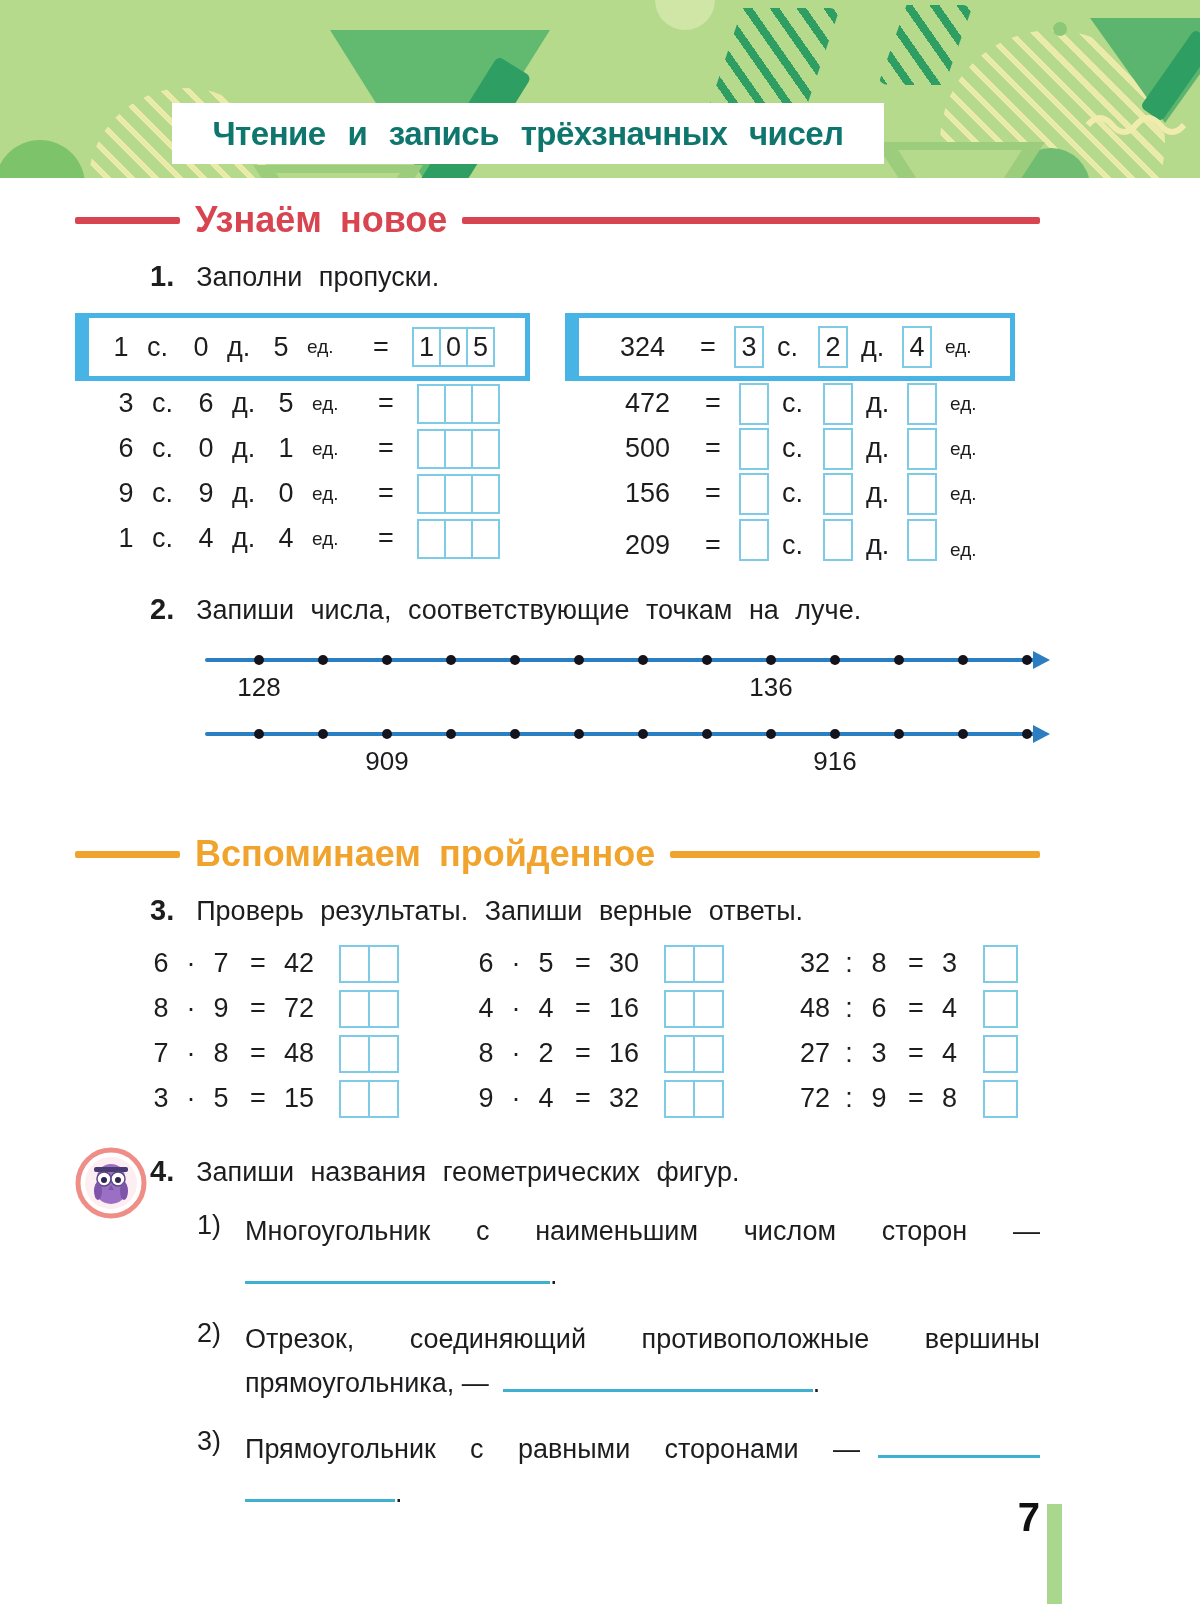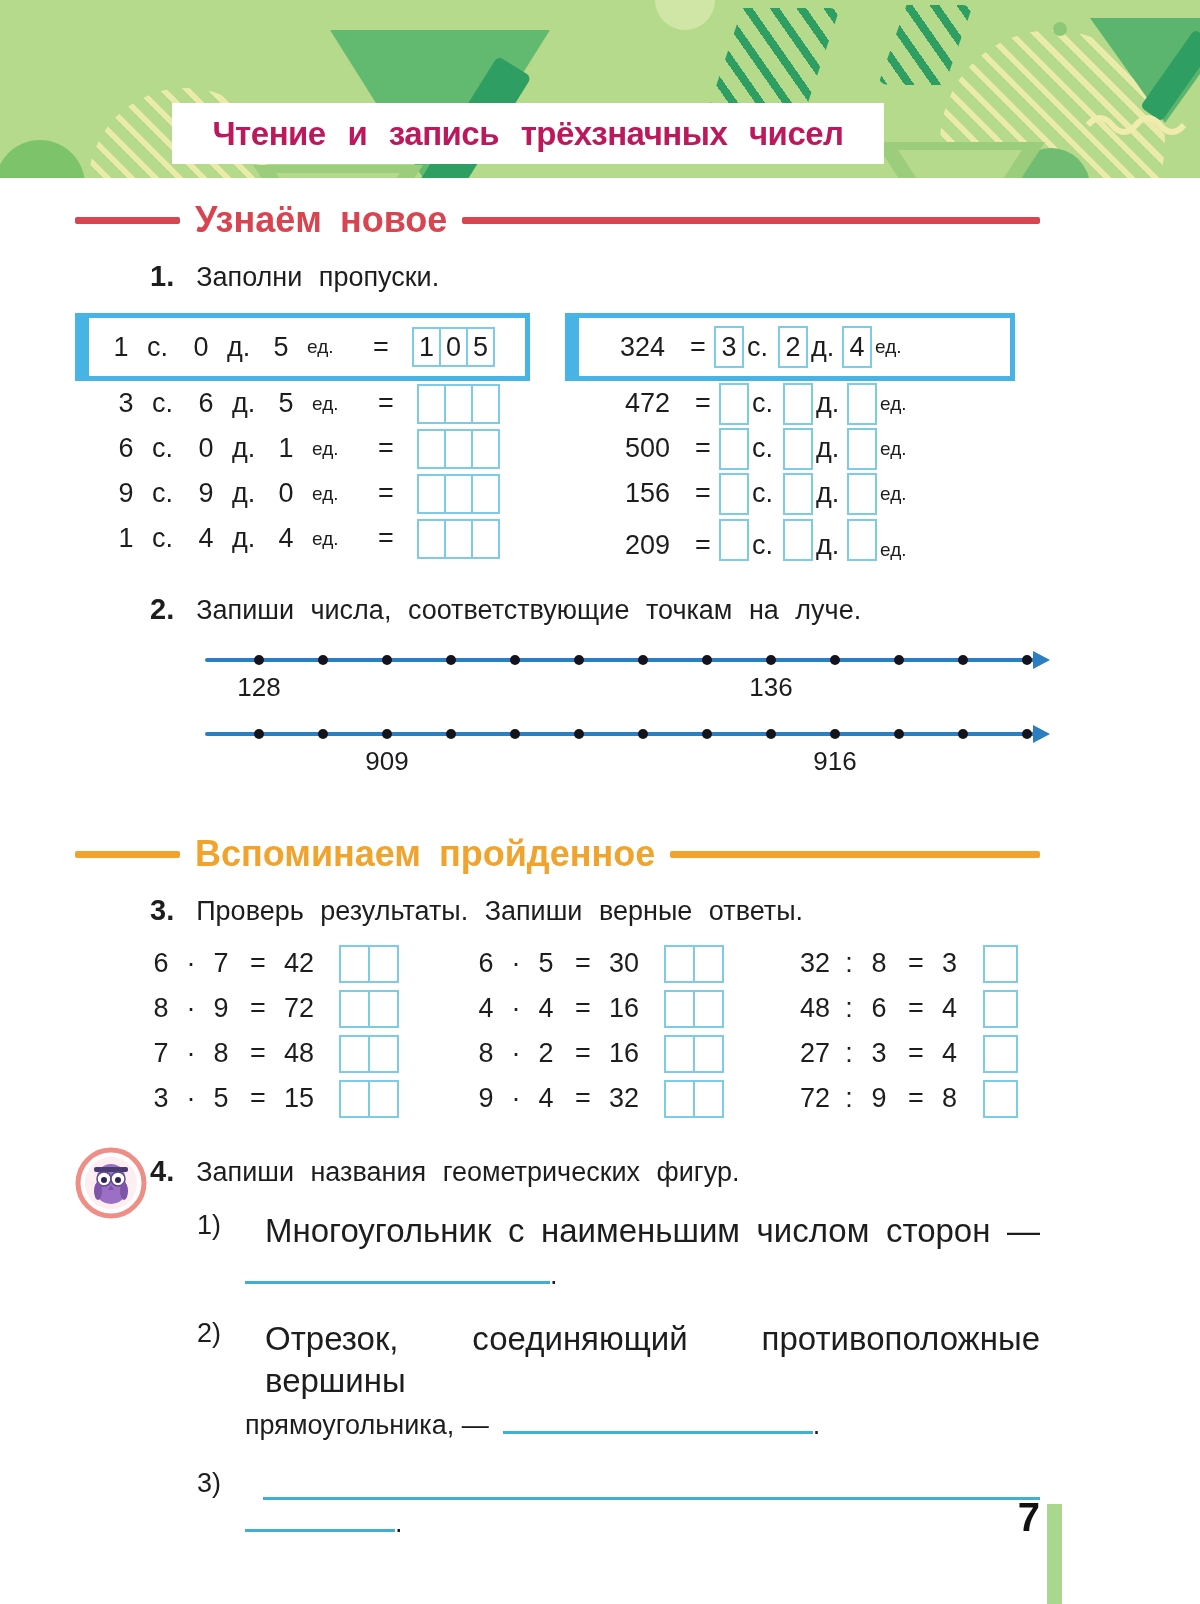--- a/index.html
+++ b/index.html
@@ -36,21 +36,21 @@
     position:absolute;
   }
   .tri-outline-inner {
     position:absolute; left:-62px; top:-122px;
     border-left:62px solid transparent; border-right:62px solid transparent; border-top:95px solid #b5da8c;
   }
   .title-box {
     position:absolute; left:172px; top:103px; width:712px; height:61px;
     background:#ffffff; display:flex; align-items:center; justify-content:center;
   }
-  .title-box span { font-size:33px; font-weight:bold; word-spacing:13px; letter-spacing:-.5px; color:#be185d; white-space:nowrap; }
+  .title-box span { font-size:33px; font-weight:bold; word-spacing:13px; letter-spacing:-.5px; color:#0f766e; white-space:nowrap; }
 
   
   .content { position:absolute; left:0; top:178px; width:1200px; padding:0 160px 0 75px; }
 
   .rule-row { display:flex; align-items:center; gap:15px; margin-top:24px; height:36px; }
   .rule-short { width:105px; height:7px; border-radius:2px; }
   .rule-long { flex:1; height:7px; border-radius:2px; }
   .red .rule-short,.red .rule-long { background:#d8444f; }
   .red .rule-text { color:#d8444f; }
   .orange .rule-short,.orange .rule-long { background:#f0a42e; }
@@ -68,21 +68,21 @@
   .t1row.inbox { height:auto; padding-left:21px; }
   .t1row.plain { padding-left:40px; margin-top:0; }
   .t1col-left .t1row.plain:first-of-type { margin-top:17px; }
   .dig { width:22px; text-align:center; font-size:27px; }
   .lbl { width:28px; font-size:27px; }
   .lbl-ed { width:46px; font-size:19px; }
   .eqs { width:26px; font-size:27px; text-align:center; }
   .cells3 { display:flex; margin-left:3px; }
   .cell { width:29px; height:40px; border:2px solid #7ecbe8; background:#fff; display:flex; align-items:center; justify-content:center; font-size:27px; }
   .cells3 .cell + .cell { margin-left:-2px; }
-  .t1row-r { display:flex; align-items:center; gap:3px; height:45px; padding-left:60px; }
+  .t1row-r { display:flex; align-items:center; gap:13px; height:45px; padding-left:60px; }
   .t1row-r.inbox { height:auto; padding-left:41px; }
   .num3 { width:62px; font-size:27px; }
   .cell1 { width:30px; height:42px; border:2px solid #7ecbe8; background:#fff; display:flex; align-items:center; justify-content:center; font-size:27px; }
 
   
   .ray { position:relative; margin-left:130px; width:848px; height:58px; margin-top:26px; }
   .ray + .ray { margin-top:16px; }
   .ray-line { position:absolute; left:0; top:6px; width:832px; height:4px; background:#2b7ec2; border-radius:2px; }
   .ray-arrow { position:absolute; left:828px; top:-1px; width:0; height:0;
     border-left:17px solid #2b7ec2; border-top:9px solid transparent; border-bottom:9px solid transparent; }
@@ -105,21 +105,21 @@
   .cellbox { width:35px; height:38px; border:2px solid #7ecbe8; background:#fff; margin-left:6px; }
 
   
   .t4 { position:relative; margin-top:34px; }
   .owl-badge { position:absolute; left:0; top:-8px; width:72px; height:72px; }
   .t4-head { display:flex; margin-left:75px; align-items:baseline; }
   .t4-items { margin:14px 0 0 122px; width:843px; }
   .t4-item { display:flex; margin-top:22px; }
   .t4-marker { width:48px; flex:none; font-size:27px; }
   .t4-body { width:795px; }
-  .jline { font-size:33px; text-align:justify; text-align-last:justify; line-height:42px;margin-left:20px; }
+  .jline { font-size:27px; text-align:justify; text-align-last:justify; line-height:42px; }
   .nline { font-size:27px; line-height:42px; display:flex; align-items:baseline; }
   .uline { display:inline-block; height:32px; border-bottom:3px solid #3fb0cf; vertical-align:baseline; }
   .u305 { width:305px; } .u310 { width:310px; } .u150 { width:150px; }
   .ugrow { flex:1; margin-left:18px; }
   .gap { width:14px; display:inline-block; }
 
   
   .page-num { position:absolute; left:995px; top:1495px; width:45px; text-align:right; font-size:40px; font-weight:bold; color:#111; }
   .green-bar { position:absolute; left:1047px; top:1504px; width:15px; height:100px; background:#a9d78e; }
 </style>
@@ -607,20 +607,21 @@
             <span class="uline u310"></span>
               <span>.</span>
           </div>
         </div>
       </div>
 
       <div class="t4-item">
         <span class="t4-marker">3)</span>
         <div class="t4-body">
           <div class="nline">
+            <span class="jline" style="width:615px;">Прямоугольник с равными сторонами —</span>
             <span class="uline ugrow"></span>
           </div>
           <div class="nline">
             <span class="uline u150"></span>
               <span>.</span>
           </div>
         </div>
       </div>
 
     </div>

